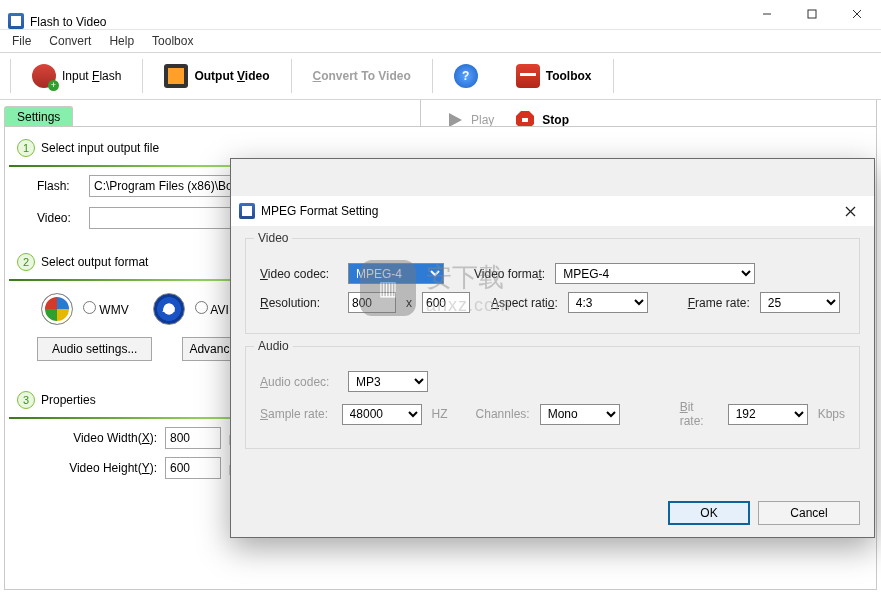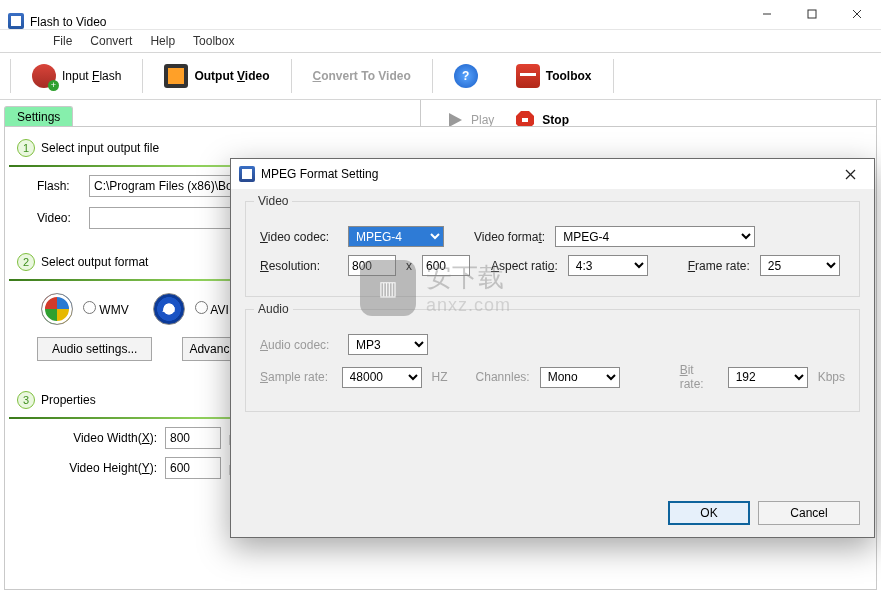--- a/index.html
+++ b/index.html
@@ -5,21 +5,21 @@
 * { box-sizing: border-box; margin: 0; padding: 0; font-family: "Segoe UI", Tahoma, sans-serif; font-size: 12px; }
 body { background: #fff; width: 881px; height: 596px; position: relative; overflow: hidden; }
 
 .titlebar { height: 30px; display: flex; align-items: flex-end; padding: 0 2px 0 8px; background: #fff; border-bottom: 1px solid #e6e6e6; }
 .titlebar .app-icon { width: 16px; height: 16px; margin-right: 6px; background: linear-gradient(#3a6fc4,#2456a3); border-radius: 2px; position: relative; }
 .titlebar .app-icon::after { content:""; position:absolute; inset:3px; background:#fff; }
 .titlebar .title { color: #000; font-size: 12px; flex: 1; }
 .winbtns { display: flex; }
 .winbtn { width: 45px; height: 30px; display: flex; align-items: center; justify-content: center; color: #333; }
 
-.menubar { height: 22px; display: flex; align-items: center; background: #fff; padding: 0 4px; gap: 2px; margin-left: 41px; }
+.menubar { height: 22px; display: flex; align-items: center; background: #fff; padding: 0 4px; gap: 2px; }
 .menubar .item { padding: 2px 8px; color: #333; }
 
 .toolbar { height: 48px; border-top: 1px solid #d6d6d6; border-bottom: 1px solid #d6d6d6; background: #fff; display: flex; align-items: center; padding: 0 8px; gap: 0; }
 .toolbtn { height: 40px; display: flex; align-items: center; gap: 6px; padding: 0 18px; border: 1px solid transparent; background: #fff; }
 .toolbtn.active { font-weight: normal; }
 .toolbtn.disabled { color: #a0a0a0; font-weight: bold; }
 .toolbtn .ic { width: 24px; height: 24px; border-radius: 4px; display:flex; align-items:center; justify-content:center; }
 .sep { width: 1px; height: 34px; background: #d6d6d6; margin: 0 2px; }
 .toolbar u { text-decoration: underline; }
 
@@ -44,21 +44,21 @@
 .wmv-ic { background: conic-gradient(#2a7ad2 0 90deg, #e6b800 90deg 180deg, #2fa02f 180deg 270deg, #d23a2a 270deg 360deg); box-shadow: inset 0 0 0 3px #fff; border:1px solid #888; }
 .avi-ic { background: radial-gradient(circle, #fff 25%, #1a53c4 28% 55%, #0b3a99 57% 100%); border:1px solid #888; position:relative; }
 .avi-ic::after { content:"AVI"; position:absolute; inset:0; display:flex; align-items:center; justify-content:center; color:#fff; font-size:8px; font-weight:bold; }
 .btn-std { height: 24px; border:1px solid #a6a6a6; background:#f3f3f3; padding: 0 14px; }
 
 .prop-row { display:flex; align-items:center; gap:8px; margin: 8px 0 8px 40px; }
 .prop-row label { width: 100px; text-align:right; }
 
 
 .dialog { position:absolute; left:230px; top:158px; width:645px; height:380px; background:#f0f0f0; border:1px solid #6b6b6b; box-shadow: 0 10px 30px rgba(0,0,0,.35); z-index:5; }
-.dlg-titlebar { height:30px; background:#fff; display:flex; align-items:center; padding:0 4px 0 8px; }
+.dlg-titlebar { height:30px; background:#fff; display:flex; align-items:center; padding:0 4px 0 8px;margin-top:37px; }
 .dlg-titlebar .ic { width:16px; height:16px; background:linear-gradient(#3a6fc4,#28498f); border-radius:2px; margin-right:6px; position:relative; }
 .dlg-titlebar .ic::after { content:""; position:absolute; inset:3px; background:#fff; }
 .dlg-close { width:40px; height:28px; display:flex; align-items:center; justify-content:center; }
 .fieldset-label { position:absolute; top:-8px; left:8px; background:#f0f0f0; padding:0 4px; color:#333; }
 .group { position:relative; border:1px solid #d8d8d8; margin: 12px 14px; padding: 16px 14px 12px; }
 .grow { display:flex; align-items:center; gap:10px; margin: 8px 0; }
 .grow label { color:#222; }
 .grow.disabled label, .grow.disabled span { color:#9a9a9a; }
 select.sel, input.num { height:21px; border:1px solid #8a8a8a; background:#fff; padding:0 3px; }
 select.sel { min-width:80px; }

